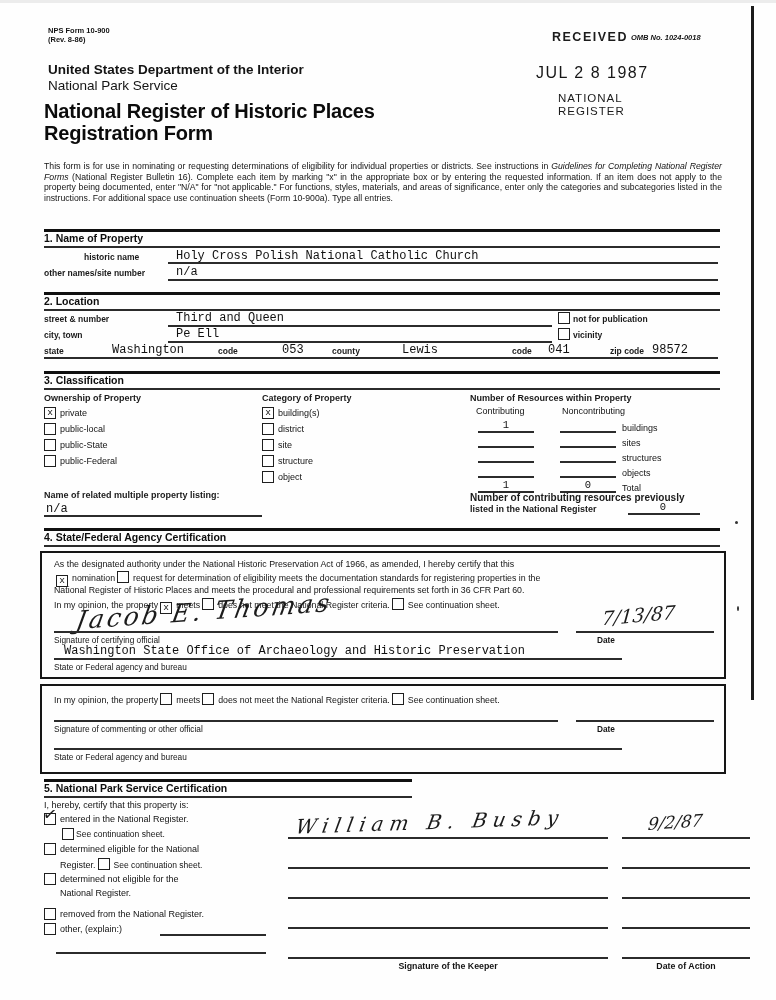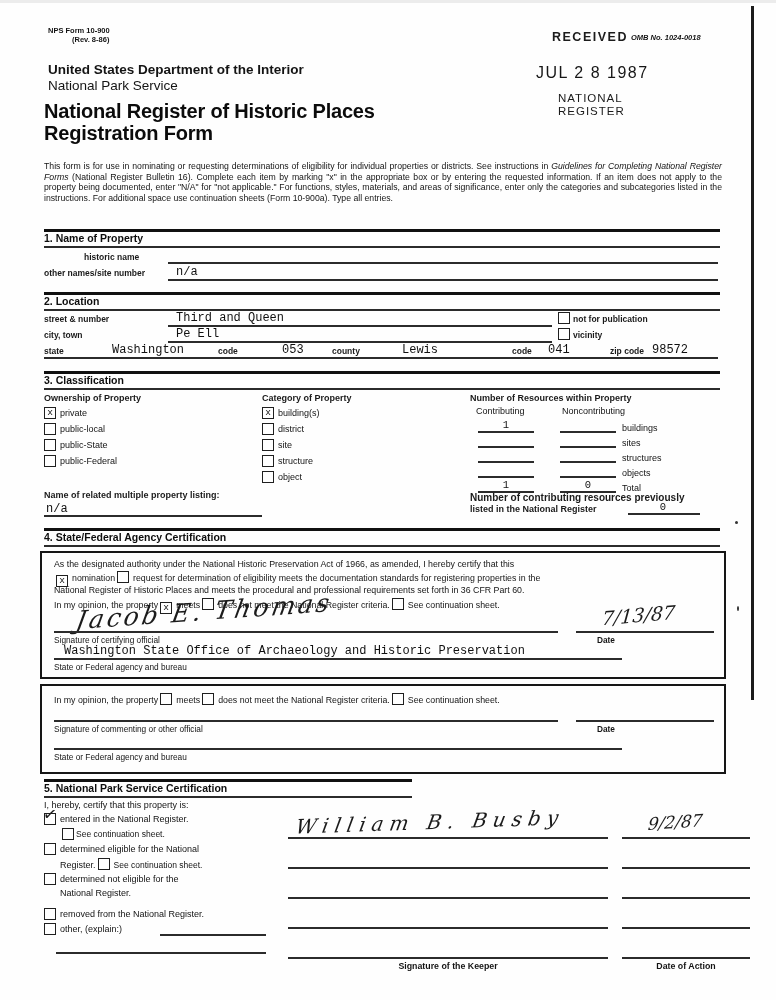--- a/index.html
+++ b/index.html
@@ -28,39 +28,40 @@
 <body>
 
 <div class="page">
 
   <div class="abs" style="left:751px;top:6px;width:3px;height:694px;background:#1c1c1c;"></div>
   <div class="abs" style="left:0;top:0;width:776px;height:3px;background:#ececec;"></div>
   <div class="speck" style="left:735px;top:521px;width:3px;height:3px;"></div>
   <div class="speck" style="left:737px;top:606px;width:2px;height:5px;"></div>
 
   <div class="abs tiny" style="left:48px;top:26px;">NPS Form 10-900</div>
-  <div class="abs tiny" style="left:48px;top:35px;margin-left:24px;">(Rev. 8-86)</div>
+  <div class="abs tiny" style="left:48px;top:35px;">(Rev. 8-86)</div>
   <div class="abs stamp" style="left:552px;top:30px;">RECEIVED</div>
   <div class="abs tiny" style="left:631px;top:33px;font-style:italic;">OMB No. 1024-0018</div>
   <div class="abs" style="left:48px;top:62px;font-size:13.5px;font-weight:bold;">United States Department of the Interior</div>
   <div class="abs" style="left:48px;top:78px;font-size:13.5px;">National Park Service</div>
   <div class="abs datestamp" style="left:536px;top:64px;">JUL 2 8 1987</div>
   <div class="abs nrstamp" style="left:558px;top:92px;">NATIONAL</div>
   <div class="abs nrstamp" style="left:558px;top:105px;">REGISTER</div>
   <div class="abs title" style="left:44px;top:122px;">Registration Form</div>
   <div class="abs title" style="left:44px;top:100px;">National Register of Historic Places</div>
 
   <div class="abs para" style="left:44px;top:161px;width:678px;">
     <span>This form is for use in nominating or requesting determinations of eligibility for individual properties or districts. See instructions in </span><span style="font-style:italic;">Guidelines for Completing National Register Forms</span><span> (National Register Bulletin 16). Complete each item by marking "x" in the appropriate box or by entering the requested information. If an item does not apply to the property being documented, enter "N/A" for "not applicable." For functions, styles, materials, and areas of significance, enter only the categories and subcategories listed in the instructions. For additional space use continuation sheets (Form 10-900a). Type all entries.</span>
   </div>
 
   <div class="thline" style="left:44px;top:229px;width:676px;"></div>
   <div class="abs sec-head" style="left:44px;top:232px;">1. Name of Property</div>
   <div class="hline" style="left:44px;top:246px;width:676px;height:1.8px;"></div>
   <div class="abs lbl" style="left:44px;top:252px;padding-left:40px;">historic name</div>
+  <div class="abs mono" style="left:176px;top:249px;">Holy Cross Polish National Catholic Church</div>
   <div class="hline" style="left:168px;top:262px;width:550px;"></div>
   <div class="abs lbl" style="left:44px;top:268px;">other names/site number</div>
   <div class="abs mono" style="left:176px;top:265px;">n/a</div>
   <div class="hline" style="left:168px;top:279px;width:550px;"></div>
 
   <div class="thline" style="left:44px;top:292px;width:676px;"></div>
   <div class="abs sec-head" style="left:44px;top:295px;">2. Location</div>
   <div class="hline" style="left:44px;top:309px;width:676px;height:1.8px;"></div>
 
   <div class="abs lbl" style="left:44px;top:314px;">street &amp; number</div>

